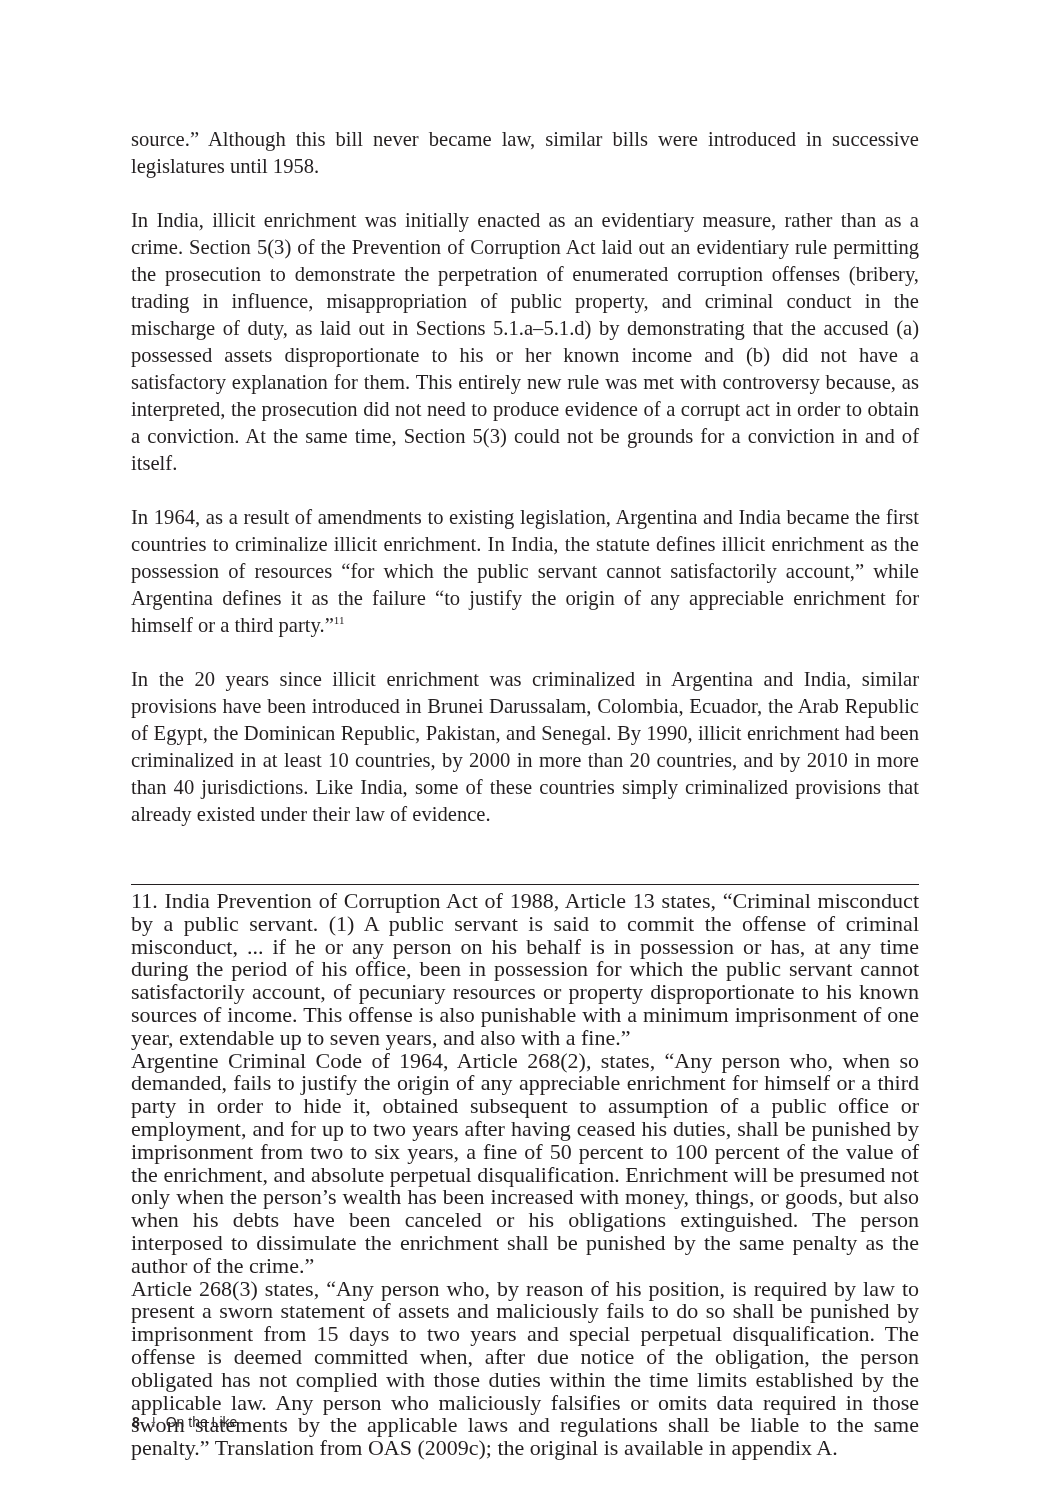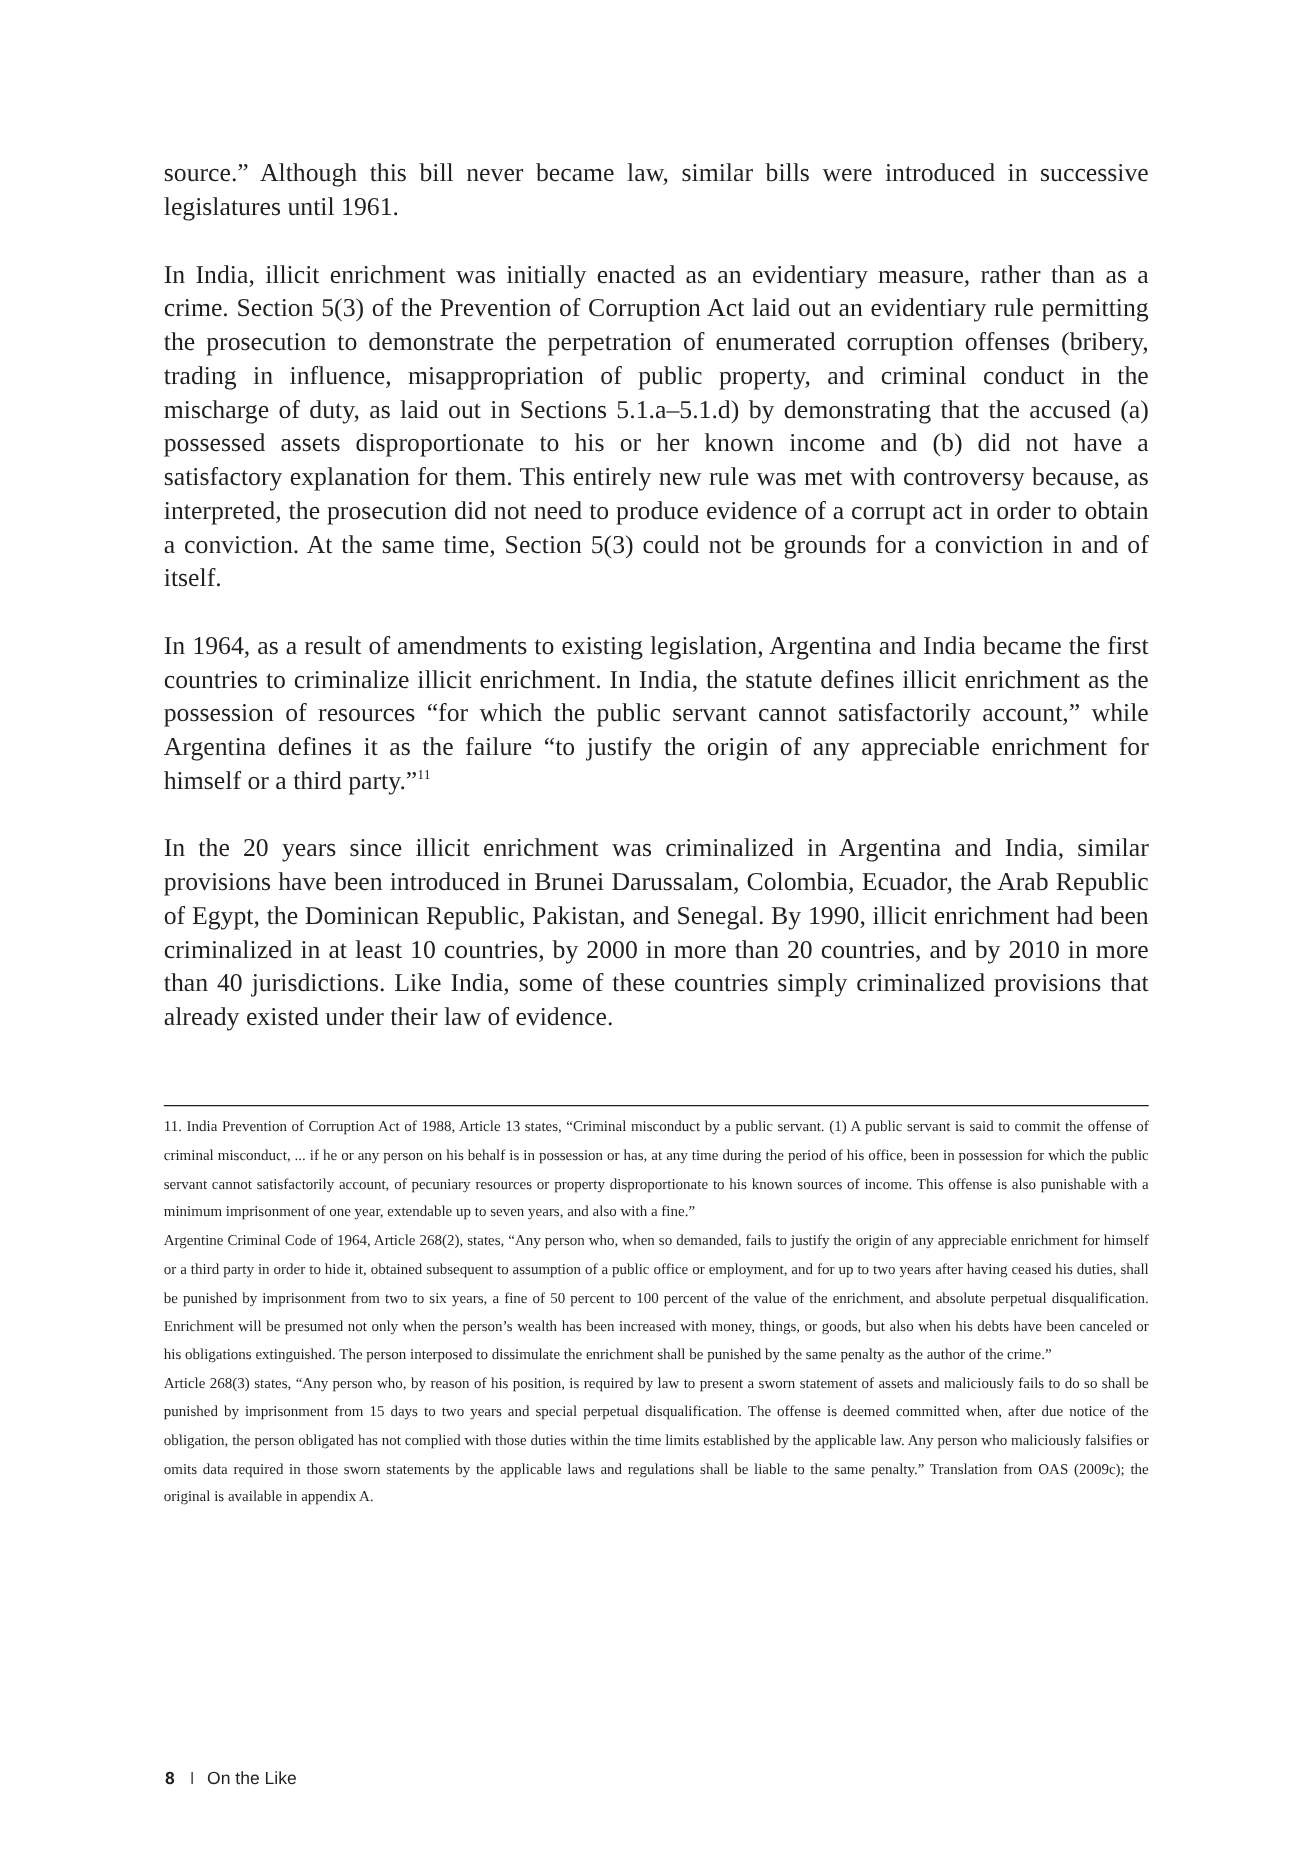--- a/index.html
+++ b/index.html
@@ -15,37 +15,37 @@
   }
   .para.first { margin-bottom: 27px; }
   sup.fn { font-size: 11px; line-height: 0; vertical-align: 8px; }
   .rule {
     position: absolute; left: 131px; top: 884px; width: 788px; height: 0;
     border-top: 1.2px solid #231f20;
   }
   .notes { position: absolute; left: 131px; top: 890px; width: 788px; }
   .note {
     font-family: "Liberation Serif", serif;
-    font-size: 12px;
+    font-size: 22px;
     line-height: 22.8px;
     text-align: justify;
     margin: 0;
   }
   .footer {
     position: absolute; left: 132px; top: 1414px;
     font-family: "Liberation Sans", sans-serif; font-size: 14px; color: #231f20;
   }
   .footer .num { font-weight: bold; }
   .footer .sep { margin: 0 10px 0 12px; font-weight: 300; color: #555; }
 </style>
 </head>
 <body>
 
 <div class="page">
-  <p class="para first">source.” Although this bill never became law, similar bills were introduced in successive legislatures until 1961.</p>
+  <p class="para first">source.” Although this bill never became law, similar bills were introduced in successive legislatures until 1958.</p>
   <p class="para">In India, illicit enrichment was initially enacted as an evidentiary measure, rather than as a crime. Section 5(3) of the Prevention of Corruption Act laid out an evidentiary rule permitting the prosecution to demonstrate the perpetration of enumerated corruption offenses (bribery, trading in influence, misappropriation of public property, and crimi­nal conduct in the mischarge of duty, as laid out in Sections 5.1.a–5.1.d) by demonstrat­ing that the accused (a) possessed assets disproportionate to his or her known income and (b) did not have a satisfactory explanation for them. This entirely new rule was met with controversy because, as interpreted, the prosecution did not need to produce evi­dence of a corrupt act in order to obtain a conviction. At the same time, Section 5(3) could not be grounds for a conviction in and of itself.</p>
   <p class="para"><span>In 1964, as a result of amendments to existing legislation, Argentina and India became the first countries to criminalize illicit enrichment. In India, the statute defines illicit enrichment as the possession of resources “for which the public servant cannot satisfac­torily account,” while Argentina defines it as the failure “to justify the origin of any appreciable enrichment for himself or a third party.”</span><sup class="fn">11</sup></p>
   <p class="para">In the 20 years since illicit enrichment was criminalized in Argentina and India, similar provisions have been introduced in Brunei Darussalam, Colombia, Ecuador, the Arab Republic of Egypt, the Dominican Republic, Pakistan, and Senegal. By 1990, illicit enrichment had been criminalized in at least 10 countries, by 2000 in more than 20 countries, and by 2010 in more than 40 jurisdictions. Like India, some of these coun­tries simply criminalized provisions that already existed under their law of evidence.</p>
 </div>
 
 <div class="rule"></div>
 
 <div class="notes">
   <p class="note">11. India Prevention of Corruption Act of 1988, Article 13 states, “Criminal misconduct by a public ser­vant. (1) A public servant is said to commit the offense of criminal misconduct, ... if he or any person on his behalf is in possession or has, at any time during the period of his office, been in possession for which the public servant cannot satisfactorily account, of pecuniary resources or property disproportionate to his known sources of income. This offense is also punishable with a minimum imprisonment of one year, extendable up to seven years, and also with a fine.”</p>
   <p class="note">Argentine Criminal Code of 1964, Article 268(2), states, “Any person who, when so demanded, fails to justify the origin of any appreciable enrichment for himself or a third party in order to hide it, obtained subsequent to assumption of a public office or employment, and for up to two years after having ceased his duties, shall be punished by imprisonment from two to six years, a fine of 50 percent to 100 percent of the value of the enrichment, and absolute perpetual disqualification. Enrichment will be presumed not only when the person’s wealth has been increased with money, things, or goods, but also when his debts have been canceled or his obligations extinguished. The person interposed to dissimulate the enrichment shall be punished by the same penalty as the author of the crime.”</p>

